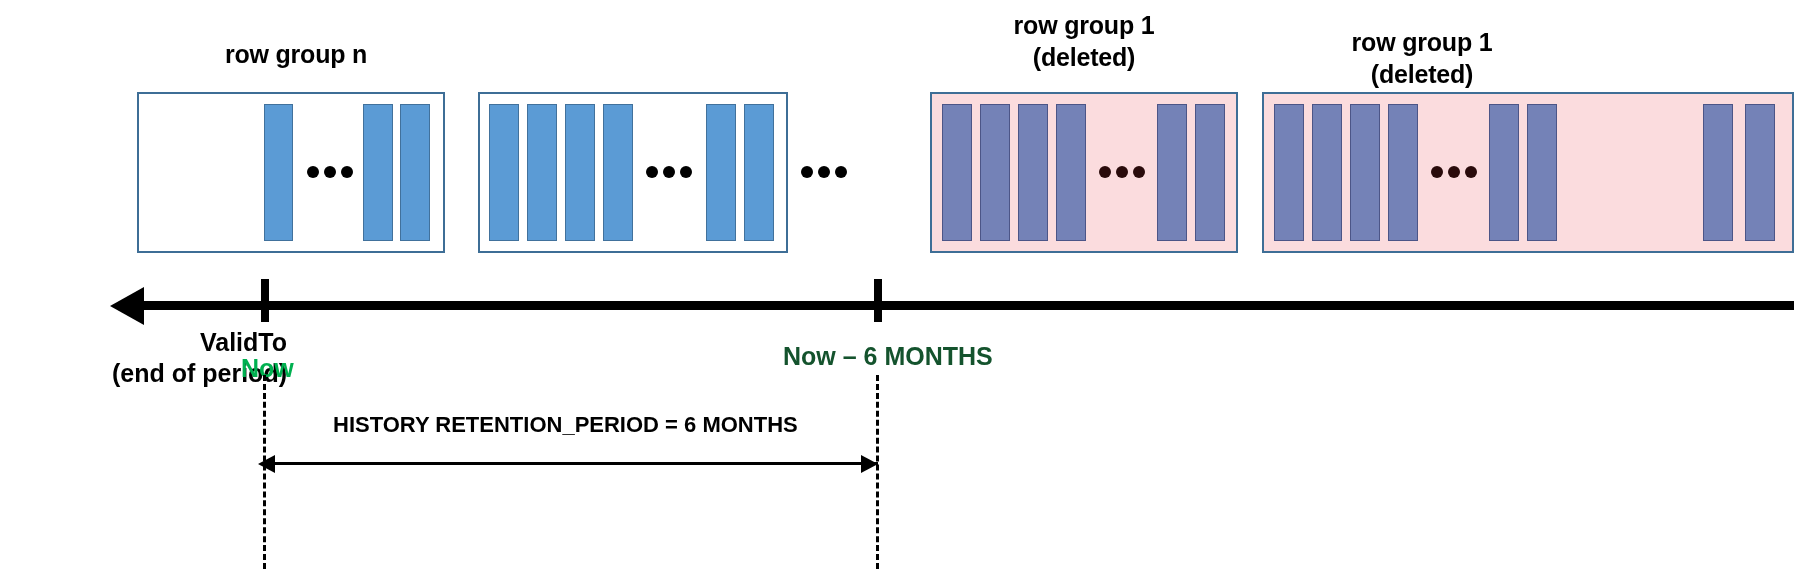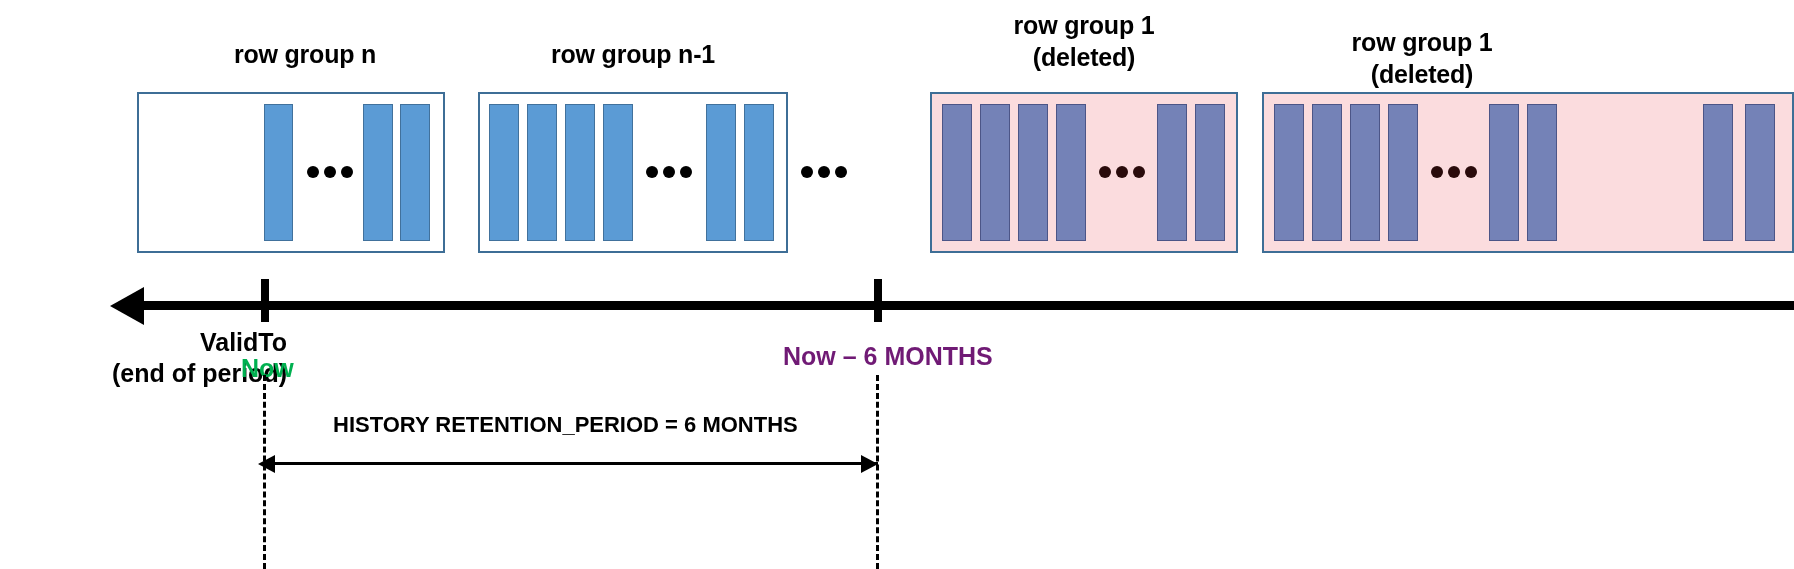--- a/index.html
+++ b/index.html
@@ -46,21 +46,21 @@
     border-right:34px solid #000000;
   }
   .tick{position:absolute;background:#000000;width:8px;}
 
   
   .axis-label{
     position:absolute;font-weight:bold;font-size:25px;line-height:31px;
     color:#000000;white-space:pre-line;
   }
   .lbl-now{position:absolute;font-weight:bold;font-size:25px;color:#00B050;}
-  .lbl-minus{position:absolute;font-weight:bold;font-size:25px;color:#701a75;white-space:nowrap;}
+  .lbl-minus{position:absolute;font-weight:bold;font-size:25px;color:#14532d;white-space:nowrap;}
 
   
   .dash{
     position:absolute;width:0;
     border-left:3px dashed #000000;
   }
 
   
   .measure-line{position:absolute;background:#000000;height:3px;}
   .measure-head{
@@ -72,23 +72,22 @@
   .measure-head.right{border-left:17px solid #000000;}
   .measure-label{
     position:absolute;font-weight:bold;font-size:22px;color:#000000;white-space:nowrap;
   }
 </style>
 </head>
 <body>
 
 <div class="stage">
 
-  <div class="grp-title" style="left:151px;top:38px;width:308px;text-align:center;">row group n</div>
+  <div class="grp-title" style="left:142px;top:38px;width:308px;text-align:center;">row group n</div>
 
-  <div class="grp-title" style="left:478px;top:38px;width:310px;">row group n-1</div>
 
   <div class="grp-title" style="left:930px;top:9px;width:308px;">row group 1
 (deleted)</div>
 
   <div class="grp-title" style="left:1262px;top:26px;width:320px;">row group 1
 (deleted)</div>
 
   <div class="grp-box" style="left:137px;top:92px;width:308px;height:161px;"></div>
 
   <div class="bar" style="left:264px;top:104px;width:29px;height:137px;"></div>

